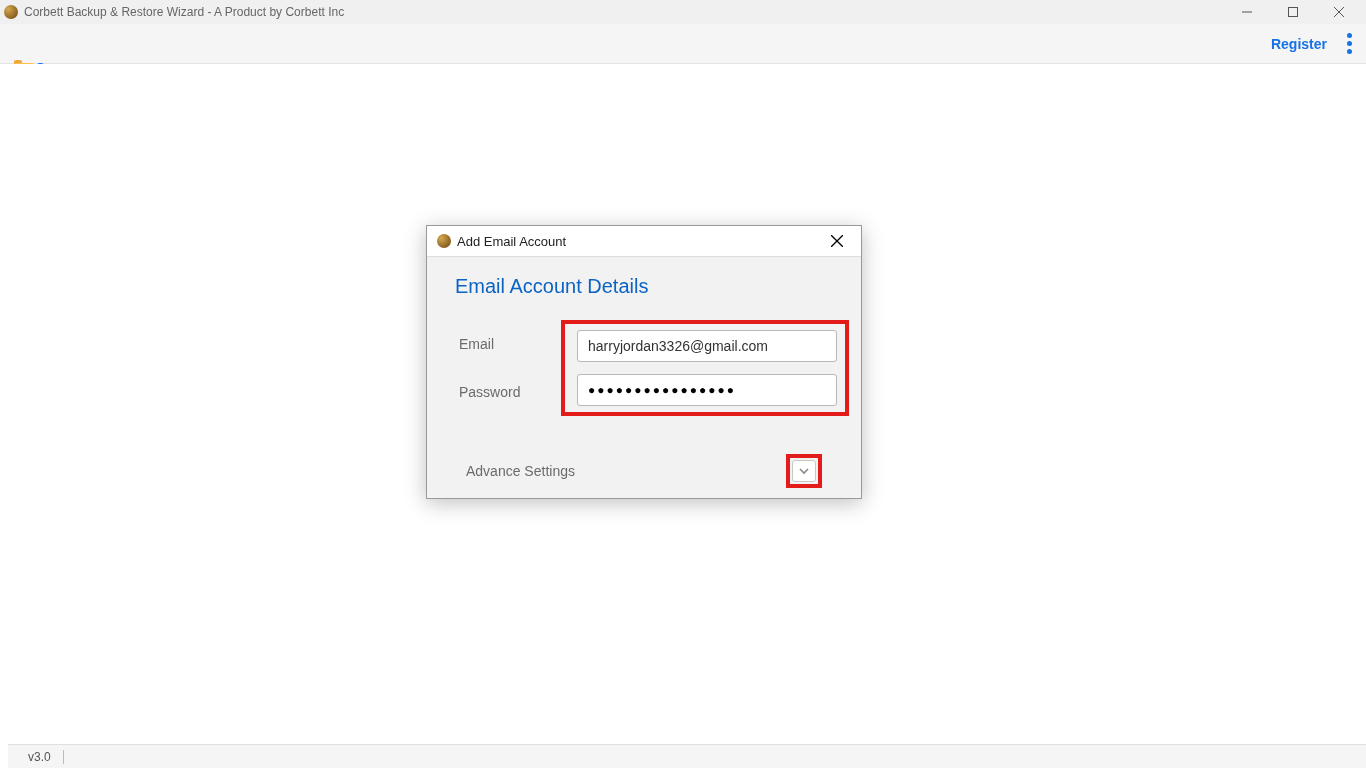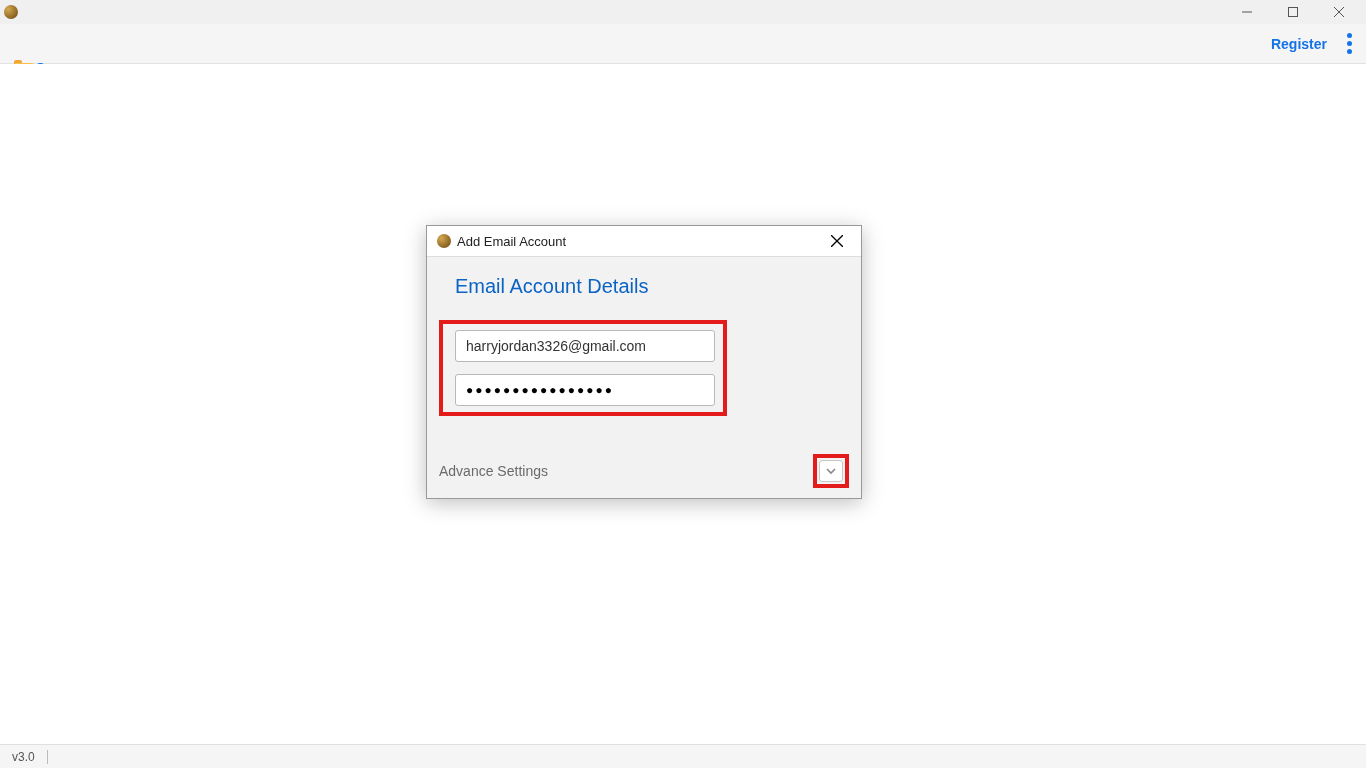--- a/index.html
+++ b/index.html
@@ -170,21 +170,21 @@
       color: #333;
     }
     .pw-dots {
       letter-spacing: 2px;
       font-size: 12px;
       color: #000;
     }
 
     .adv-row {
       display: flex; align-items: center;
-      padding: 20px 12px 10px;
+      padding: 20px 39px 10px;
     }
     .adv-label {
       font-size: 14px; color: #6b6b6b;
     }
     .adv-row .spacer { flex: 1; }
     .red-box-expand {
       border: 4px solid #e31b1b;
       padding: 2px;
     }
     .expand-btn {
@@ -209,39 +209,40 @@
       border-radius: 3px;
       font-size: 14px;
       font-weight: 600;
       padding: 8px 16px;
       cursor: pointer;
     }
 
     
     .statusbar {
       position: absolute;
-      bottom: 0; left: 0; right: 0;
+      bottom: 0; left: 8px; right: 0;
       height: 24px;
       background: #f5f5f5;
       border-top: 1px solid #e0e0e0;
       display: flex; align-items: center;
       font-size: 12px;
       color: #555;
-      padding: 0 12px;
+      padding: 0 20px;
     }
     .statusbar .sep {
       width: 1px; height: 14px; background: #bbb;
       margin: 0 12px;
     }
   </style>
 </head>
 <body>
 
 <div class="titlebar">
   <div class="app-icon"></div>
+  <div class="title-text">Corbett Backup &amp; Restore Wizard - A Product by Corbett Inc</div>
   <div class="spacer"></div>
   <div class="winbtn">
     <svg viewBox="0 0 12 12">
         <line x1="1" y1="6" x2="11" y2="6" stroke="#555" stroke-width="1"></line>
       </svg>
   </div>
   <div class="winbtn">
     <svg viewBox="0 0 12 12">
         <rect x="1.5" y="1.5" width="9" height="9" fill="none" stroke="#555" stroke-width="1"></rect>
       </svg>
@@ -283,20 +284,24 @@
           </svg>
       </div>
     </div>
 
     <div class="modal-body">
       <div class="modal-heading">Email Account Details</div>
 
       <div class="form-area" style="position:relative;">
 
         <div style="display:flex; align-items:center;">
+          <div style="width:128px;padding-left:20px;">
+            <div style="font-size:14px;color:#6b6b6b;margin-bottom:32px;margin-top:8px;">Email</div>
+            <div style="font-size:14px;color:#6b6b6b;margin-bottom:8px;">Password</div>
+          </div>
           <div class="red-box-fields" style="flex:0 0 auto;padding-left:12px;">
             <input class="txt-input" value="harryjordan3326@gmail.com" style="">
             <input class="txt-input pw-dots" type="text" readonly="" value="●●●●●●●●●●●●●●●●" style="">
           </div>
         </div>
       </div>
 
       <div class="adv-row">
         <div class="adv-label">Advance Settings</div>
         <div class="spacer"></div>

